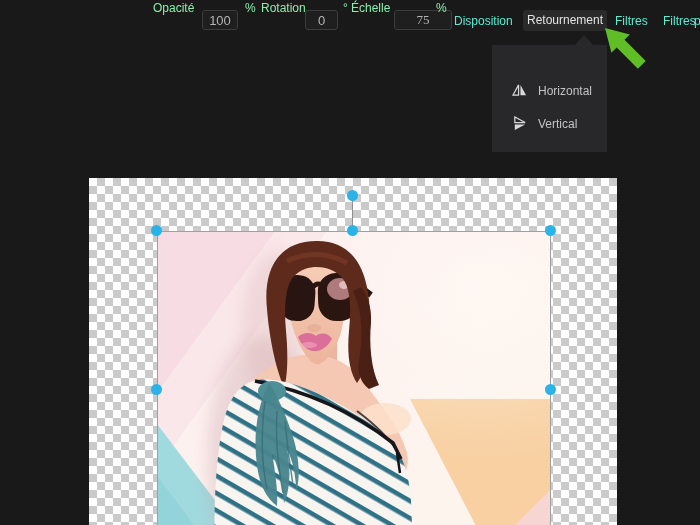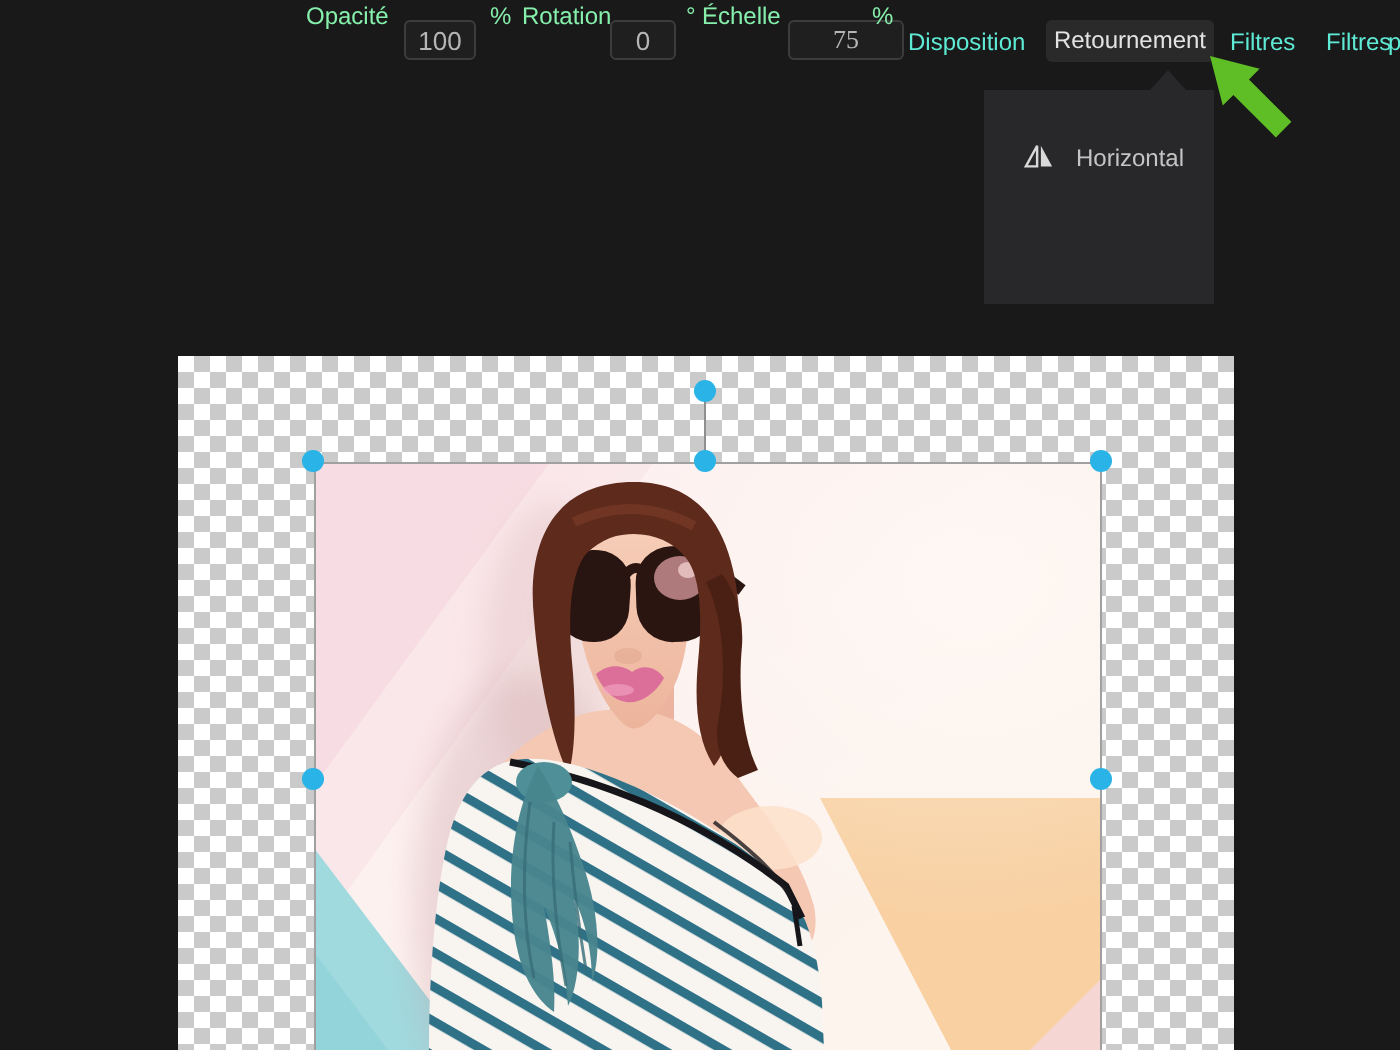--- a/index.html
+++ b/index.html
@@ -11,21 +11,21 @@
   .tb-label{position:absolute;top:1px;font-size:12px;color:#86efac;white-space:nowrap;}
   .tb-input{position:absolute;top:10px;height:20px;box-sizing:border-box;background:#1f1f1f;
             border:1px solid #3c3c3c;border-radius:3px;color:#b5b5b5;font-size:13px;
             text-align:center;padding:0;font-family:inherit;outline:none;}
   .tb-btn{position:absolute;top:10px;height:21px;line-height:21px;font-size:12px;color:#e3e3e3;
           background:#2a2a2a;border-radius:3px;text-align:center;cursor:default;}
   .tb-plain{position:absolute;top:14px;font-size:12px;color:#5eead4;white-space:nowrap;cursor:default;}
 
   
   .dropdown{position:absolute;left:492px;top:45px;width:115px;height:107px;background:#28282a;
-            z-index:9;padding-top:17px;box-sizing:border-box;}
+            z-index:9;padding-top:29px;box-sizing:border-box;}
   .dropdown .notch{position:absolute;left:83px;top:-10px;width:0;height:0;
             border-left:9px solid transparent;border-right:9px solid transparent;
             border-bottom:10px solid #28282a;}
   .menu-item{height:33px;display:flex;align-items:center;padding-left:20px;gap:11px;
              color:#c4c4c4;font-size:12px;cursor:default;}
   .menu-item svg{display:block;}
 
   
   .canvas{position:absolute;left:89px;top:178px;width:528px;height:347px;z-index:1;
           background-color:#ffffff;
@@ -66,20 +66,29 @@
   </div>
 
   <div class="dropdown">
     <div class="notch"></div>
     <div class="menu-item">
       <svg width="15" height="15" viewBox="0 0 16 16">
         <polygon points="7,2 7,13 1,13" fill="none" stroke="#d9d9d9" stroke-width="1.3"></polygon>
         <polygon points="9,2 9,13 15,13" fill="#d9d9d9"></polygon>
       </svg>
       <span>Horizontal</span>
+    </div>
+    <div class="menu-item">
+      <svg width="15" height="15" viewBox="0 0 16 16">
+        <g transform="rotate(90 8 8)">
+          <polygon points="7,2 7,13 1,13" fill="none" stroke="#d9d9d9" stroke-width="1.3"></polygon>
+          <polygon points="9,2 9,13 15,13" fill="#d9d9d9"></polygon>
+        </g>
+      </svg>
+      <span>Vertical</span>
     </div>
   </div>
 
   <div class="canvas"></div>
 
   <div class="photo">
     <svg width="394" height="318" viewBox="0 0 394 318">
       <defs>
         <linearGradient id="bgGrad" x1="0" y1="0" x2="1" y2="1">
           <stop offset="0" stop-color="#fdeef1"></stop>

